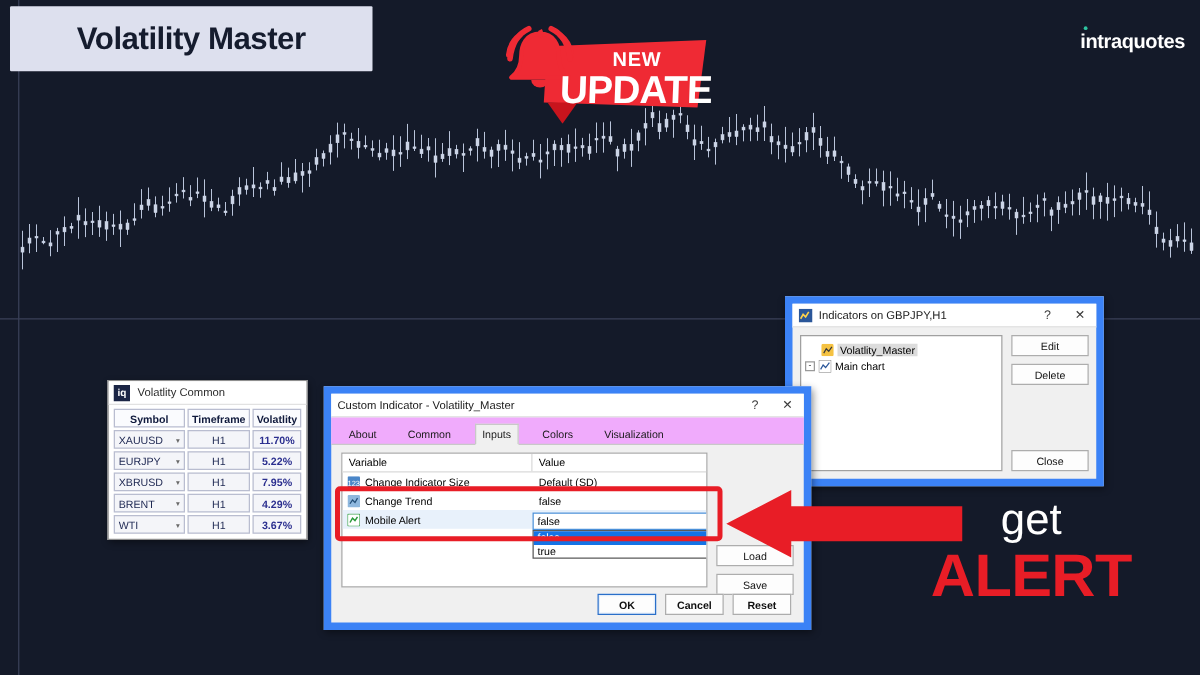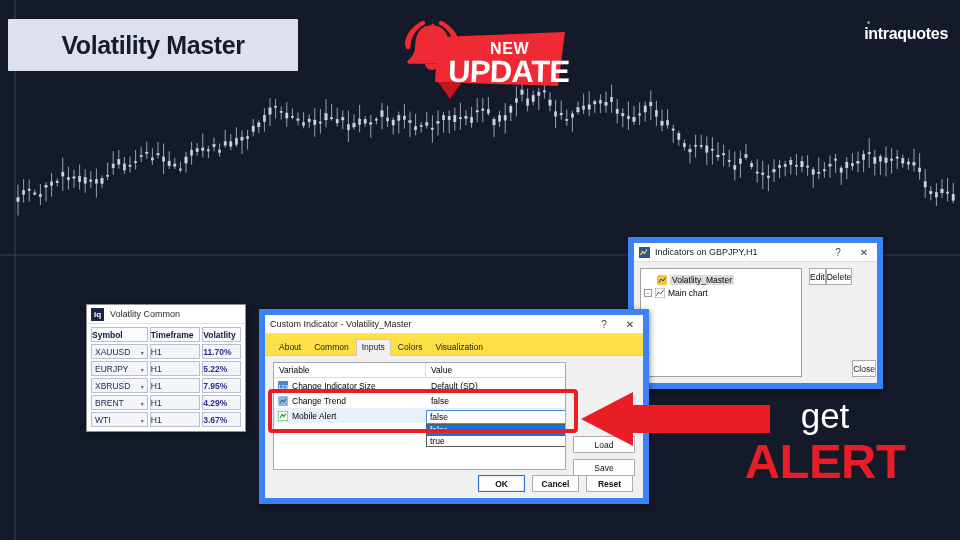--- a/index.html
+++ b/index.html
@@ -9,21 +9,21 @@
     background: #141a29;
     font-family: "Liberation Sans", sans-serif;
   }
 
   
   #chart-bg { position: absolute; inset: 0; background: #141a29; }
   #chart-svg { position: absolute; inset: 0; width: 960px; height: 540px; }
 
   
   #title-banner {
-    position: absolute; left: 8px; top: 19px;
+    position: absolute; left: 8px; top: 5px;
     width: 290px; height: 52px;
     background: #dde0ee;
     display: flex; align-items: center; justify-content: center;
     border-radius: 1px;
   }
   #title-banner .txt {
     font-size: 25px; font-weight: bold; color: #151c2e;
     letter-spacing: -0.4px;
   }
 
@@ -100,21 +100,21 @@
   #vol-panel .vp-icon {
     width: 13px; height: 13px; background: #1b2545; color: #fff;
     font-size: 8px; font-weight: bold; display: flex;
     align-items: center; justify-content: center;
   }
   #vol-panel .vp-title { font-size: 9px; color: #2b2b2b; }
   .vol-table { width: 100%; border-collapse: separate; border-spacing: 2px 2px; padding: 1px 2px; }
   .vol-table th, .vol-table td {
     font-size: 8.5px; font-weight: normal; height: 15px;
     border: 1px solid #b9bdd0; background: #f4f5f9;
-    color: #1b2550; text-align: left; position: relative;
+    color: #1b2550; text-align: center; position: relative;
     white-space: nowrap;
   }
   .vol-table th { font-weight: bold; color: #101a3d; background: #fafbfe; }
   .vol-table td.sym { text-align: left; padding-left: 3px; padding-right: 10px; }
   .vol-table td.sym .car {
     position: absolute; right: 3px; top: 50%; transform: translateY(-50%);
     font-size: 6px; color: #6a6a6a;
   }
   .vol-table td.vol { color: #2b2f8f; font-weight: bold; }
 
@@ -126,34 +126,34 @@
     padding: 4px 3px; font-size: 8.5px;
   }
   .tree-row { display: flex; align-items: center; gap: 3px; height: 13px; }
   .tree-row.child { padding-left: 13px; }
   .tree-exp {
     width: 8px; height: 8px; border: 1px solid #9a9a9a; background: #fff;
     font-size: 7px; line-height: 6px; text-align: center; color: #333;
   }
   .tree-ico { width: 10px; height: 10px; display: inline-block; }
   .tree-lbl.sel { background: #dcdcdc; padding: 0 2px; }
-  #ind-win .side { width: 62px; display: flex; flex-direction: row; }
+  #ind-win .side { width: 62px; display: flex; flex-direction: column; }
   .btn {
     background: #fdfdfd; border: 1px solid #adadad; font-size: 8.5px;
     height: 17px; color: #111; display: flex; align-items: center;
     justify-content: center; font-family: "Liberation Sans", sans-serif;
   }
   .btn.mb { margin-bottom: 6px; }
   .btn.bottom { margin-top: auto; }
 
   
   #ci-win { left: 259px; top: 309px; width: 390px; height: 195px; }
   #ci-win .tabs {
-    display: flex; gap: 1px; padding: 4px 6px 0 8px;
-    border-bottom: 1px solid #c8c8c8; background: #fde047;
+    display: flex; gap: 13px; padding: 4px 6px 0 8px;
+    border-bottom: 1px solid #c8c8c8; background: #f0abfc;
   }
   #ci-win .tab {
     font-size: 8.5px; padding: 2px 5px 3px 5px; color: #1a1a1a;
     border: 1px solid transparent; position: relative; top: 1px;
   }
   #ci-win .tab.active {
     background: #f0f0f0; border: 1px solid #c8c8c8; border-bottom-color: #f0f0f0;
   }
   #ci-win .content { padding: 6px 8px 0 8px; display: flex; gap: 7px; }
   #ci-win .grid {

